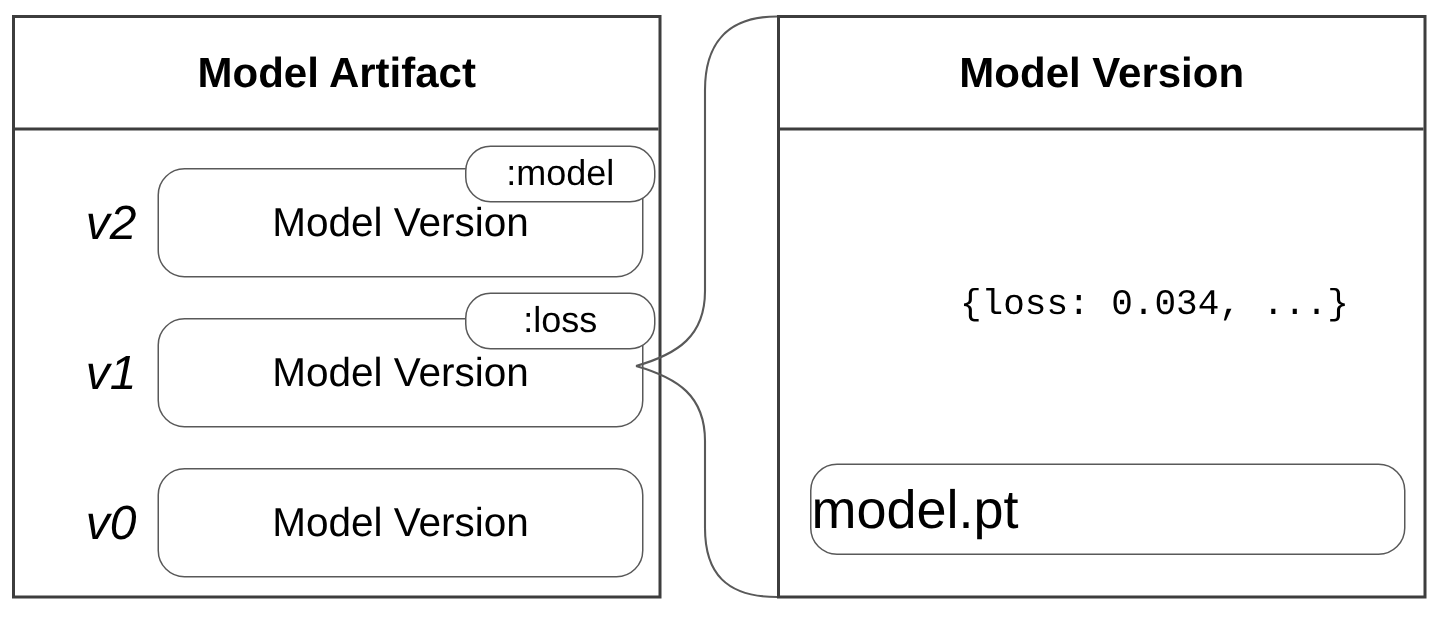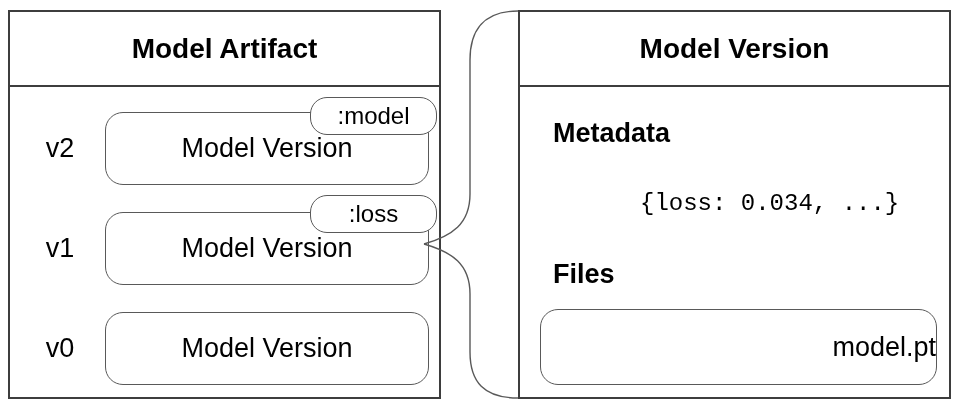--- a/index.html
+++ b/index.html
@@ -33,23 +33,24 @@
     left:0;top:0;right:0;
     height:75px;
     border-bottom:2px solid var(--panel-border);
     display:flex;align-items:center;justify-content:center;
     font-weight:bold;
     font-size:28px;
   }
   
   .row-label{
     position:absolute;
-    left:22px;width:56px;height:73px;
+    left:36px;width:56px;height:73px;
     display:flex;align-items:center;justify-content:center;
-    font-size:27px;
+    font-size:32px;
+    font-style:italic;
   }
   .version-box{
     position:absolute;
     left:95px;width:324px;height:73px;
     border:1.5px solid var(--box-border);
     border-radius:18px;
     background:var(--background);
     display:flex;align-items:center;justify-content:center;
     font-size:27px;
     z-index:1;
@@ -83,26 +84,26 @@
     position:absolute;
     left:88px;top:180px;
     font-family:"Liberation Mono","DejaVu Sans Mono",monospace;
     font-size:24px;
     line-height:1;
     margin-left:32px;
   }
   .file-box{
     position:absolute;
     left:20px;top:297px;
-    width:397px;height:76px;
+    width:397px;height:61px;
     border:1.5px solid var(--box-border);
     border-radius:18px;
     background:var(--background);
-    display:flex;align-items:center;justify-content:flex-end;
-    font-size:27px;
+    display:flex;align-items:center;justify-content:flex-start;
+    font-size:36px;
   }
   #connector-svg{
     position:absolute;
     left:0;top:0;
     width:960px;height:411px;
     pointer-events:none;
     z-index:3;
   }
   #connector-svg path{
     fill:none;
@@ -129,23 +130,21 @@
   </div>
 
   <div class="row-v0">
     <div class="row-label">v0</div>
     <div class="version-box">Model Version</div>
   </div>
 </div>
 
 <div class="panel" id="version-panel">
   <div class="panel-header">Model Version</div>
-  <div class="section-heading" id="metadata-heading">Metadata</div>
   <div class="mono-value">{loss: 0.034, ...}</div>
-  <div class="section-heading" id="files-heading">Files</div>
   <div class="file-box">
     <span>model.pt</span>
   </div>
 </div>
 
 <svg id="connector-svg" viewBox="0 0 960 411" xmlns="http://www.w3.org/2000/svg">
   <path d="M 424 244 C 452 236 470 224 470 194 L 470 60 C 470 30 484 11 518 11"></path>
   <path d="M 424 244 C 452 252 470 264 470 294 L 470 352 C 470 382 484 398 518 398"></path>
 </svg>
 

